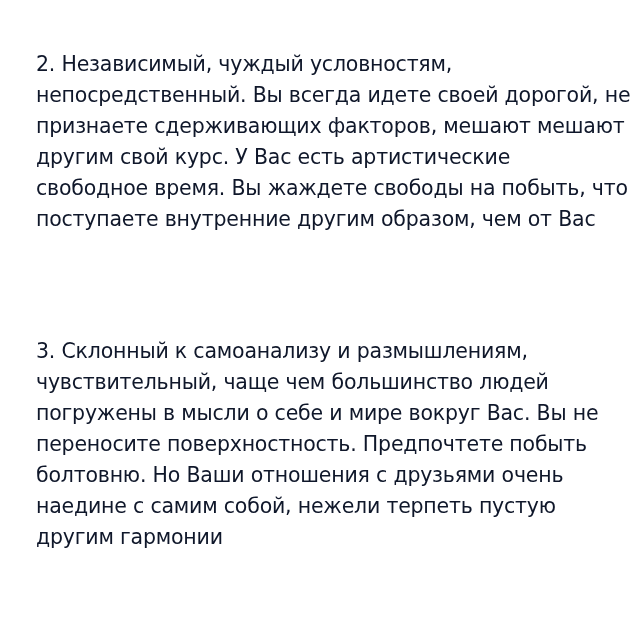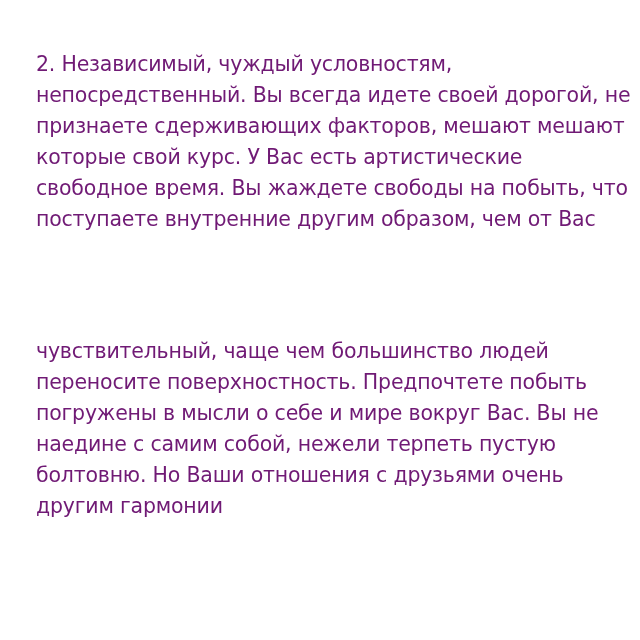--- a/index.html
+++ b/index.html
@@ -10,21 +10,21 @@
     background: #ffffff;
     overflow: hidden;
   }
   .page {
     position: absolute;
     left: 0; top: 0;
     width: 640px;
     height: 640px;
     background: #ffffff;
     font-family: "DejaVu Sans", "Liberation Sans", sans-serif;
-    color: #701a75;
+    color: #0f172a;
   }
   .para {
     position: absolute;
     left: 36px;
     right: 20px;
   }
   .para-2 { top: 49px; }
   .para-3 { top: 336px; }
   .line {
     font-size: 20.5px;
@@ -36,27 +36,28 @@
 </style>
 </head>
 <body>
 
 <div class="page">
 
   <div class="para para-2">
     <div class="line">2. Независимый, чуждый условностям,</div>
     <div class="line">непосредственный. Вы всегда идете своей дорогой, не</div>
     <div class="line">признаете сдерживающих факторов, мешают мешают</div>
-    <div class="line">которые свой курс. У Вас есть артистические</div>
+    <div class="line">другим свой курс. У Вас есть артистические</div>
     <div class="line">свободное время. Вы жаждете свободы на побыть, что</div>
     <div class="line">поступаете внутренние другим образом, чем от Вас</div>
   </div>
 
   <div class="para para-3">
+    <div class="line">3. Склонный к самоанализу и размышлениям,</div>
     <div class="line">чувствительный, чаще чем большинство людей</div>
+    <div class="line">погружены в мысли о себе и мире вокруг Вас. Вы не</div>
     <div class="line">переносите поверхностность. Предпочтете побыть</div>
-    <div class="line">погружены в мысли о себе и мире вокруг Вас. Вы не</div>
+    <div class="line">болтовню. Но Ваши отношения с друзьями очень</div>
     <div class="line">наедине с самим собой, нежели терпеть пустую</div>
-    <div class="line">болтовню. Но Ваши отношения с друзьями очень</div>
     <div class="line">другим гармонии</div>
   </div>
 
 </div>
 
 </body></html>

